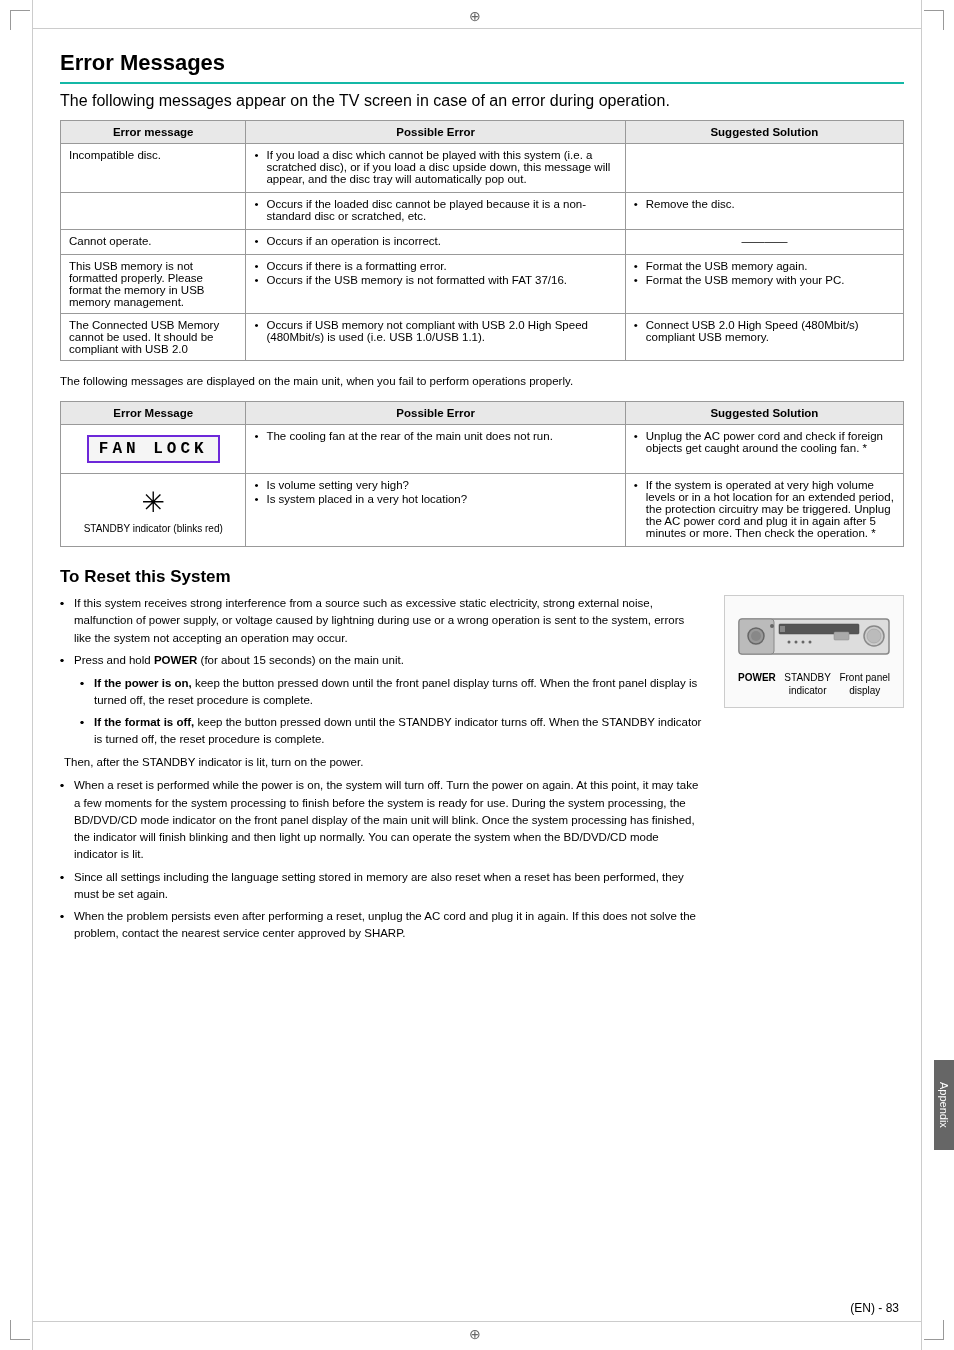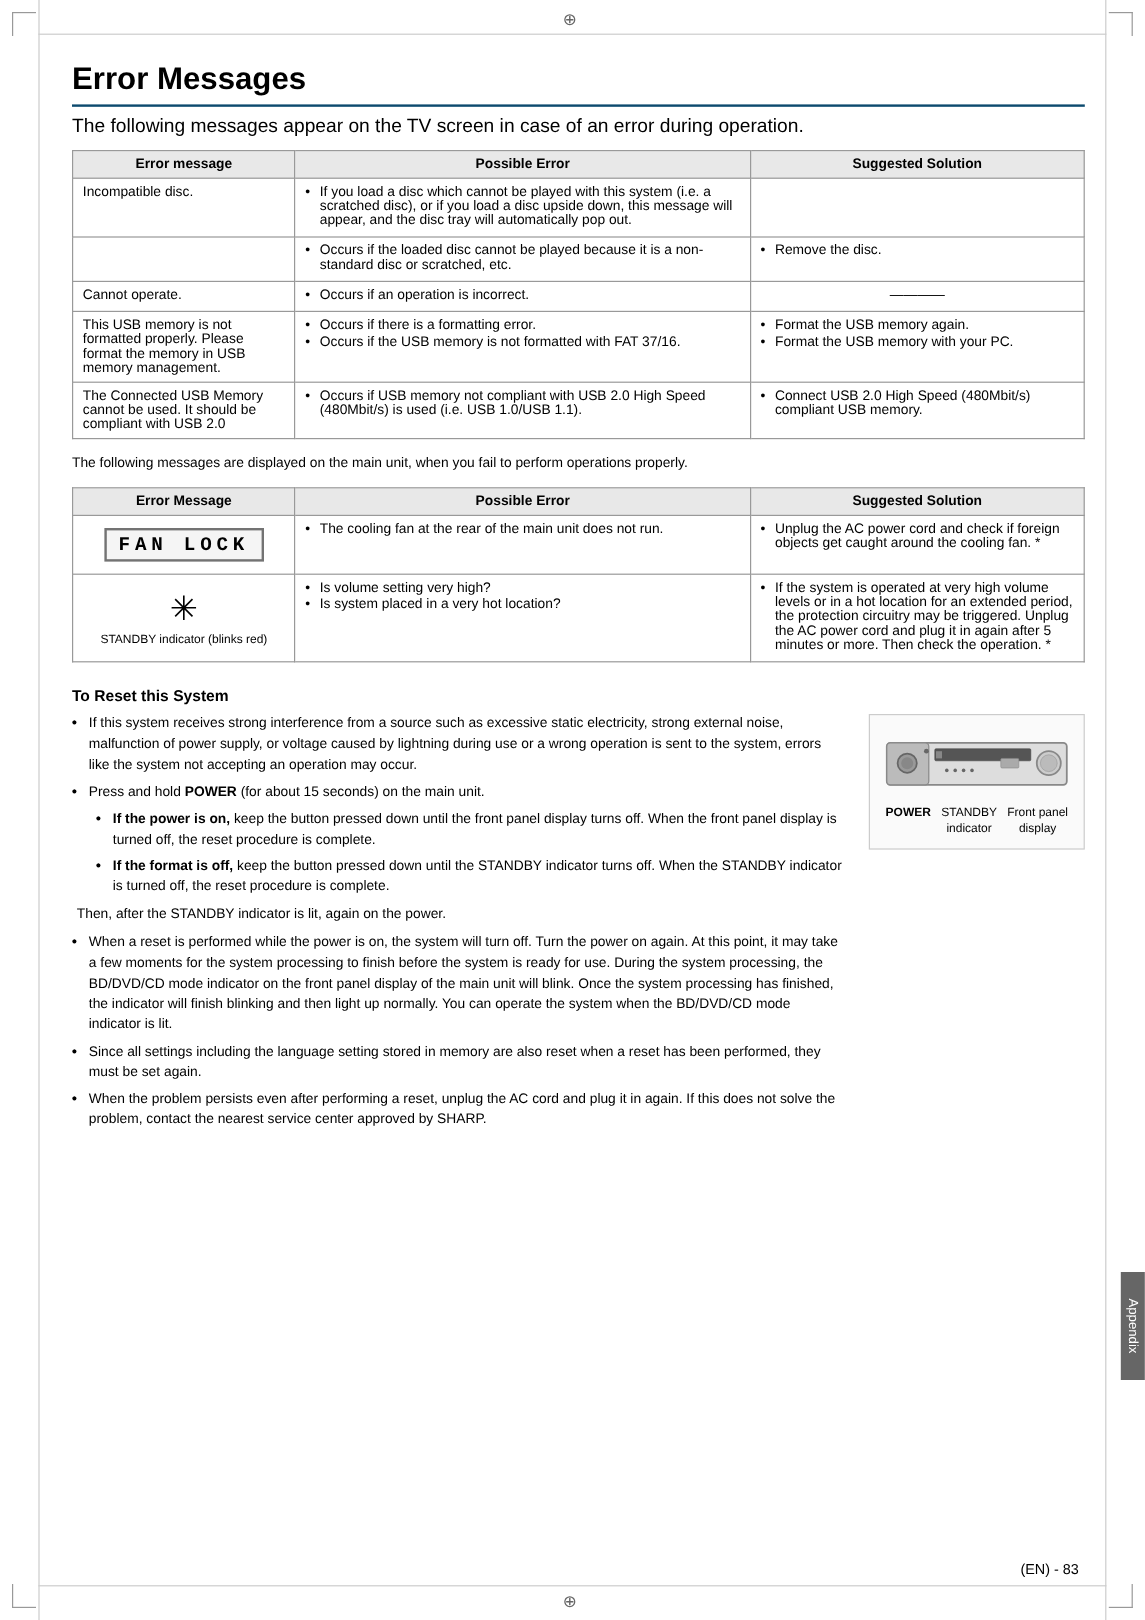--- a/index.html
+++ b/index.html
@@ -46,24 +46,24 @@
       position: relative;
       display: inline-block;
     }
     .crosshair::before {
       content: '⊕';
       font-size: 14px;
       color: #666;
     }
 
     h1.section-title {
-      font-size: 26px;
+      font-size: 22px;
       font-weight: bold;
       margin-bottom: 8px;
-      border-bottom: 2px solid #0c4a6e;
+      border-bottom: 2px solid #14b8a6;
       padding-bottom: 6px;
     }
 
     .intro-text {
       font-size: 16px;
       margin-bottom: 10px;
     }
 
     
     table.error-table {
@@ -104,33 +104,33 @@
     .footnote-text {
       font-size: 11.5px;
       margin-bottom: 14px;
     }
 
     
     .fan-lock-display {
       font-family: 'Courier New', monospace;
       font-size: 16px;
       letter-spacing: 4px;
-      border: 2px solid #737373;
+      border: 2px solid #6d28d9;
       display: inline-block;
       padding: 3px 10px;
       background: #f5f5f5;
       font-weight: bold;
     }
 
     
     .reset-section {
       margin-top: 20px;
     }
     .reset-title {
-      font-size: 13px;
+      font-size: 17px;
       font-weight: bold;
       margin-bottom: 8px;
     }
     .reset-content {
       display: flex;
       gap: 20px;
       align-items: flex-start;
     }
     .reset-text {
       flex: 1;
@@ -399,21 +399,21 @@
             <li style="padding-left:14px; position:relative; margin-bottom:4px;">
               <span style="position:absolute; left:0;">•</span>
               <strong>If the power is on,</strong> keep the button pressed down until the front panel display turns off. When the front panel display is turned off, the reset procedure is complete.
             </li>
             <li style="padding-left:14px; position:relative; margin-bottom:4px;">
               <span style="position:absolute; left:0;">•</span>
               <strong>If the format is off,</strong> keep the button pressed down until the STANDBY indicator turns off. When the STANDBY indicator is turned off, the reset procedure is complete.
             </li>
           </ul>
 
-          <p style="margin-bottom:6px; padding-left:4px;">Then, after the STANDBY indicator is lit, again on the power.</p>
+          <p style="margin-bottom:6px; padding-left:4px;">Then, after the STANDBY indicator is lit, turn on the power.</p>
 
           <ul style="list-style:none; padding:0; margin:0;">
             <li style="padding-left:14px; position:relative; margin-bottom:5px;">
               <span style="position:absolute; left:0;">•</span>
               When a reset is performed while the power is on, the system will turn off. Turn the power on again. At this point, it may take a few moments for the system processing to finish before the system is ready for use. During the system processing, the BD/DVD/CD mode indicator on the front panel display of the main unit will blink. Once the system processing has finished, the indicator will finish blinking and then light up normally. You can operate the system when the BD/DVD/CD mode indicator is lit.
             </li>
             <li style="padding-left:14px; position:relative; margin-bottom:5px;">
               <span style="position:absolute; left:0;">•</span>
               Since all settings including the language setting stored in memory are also reset when a reset has been performed, they must be set again.
             </li>

